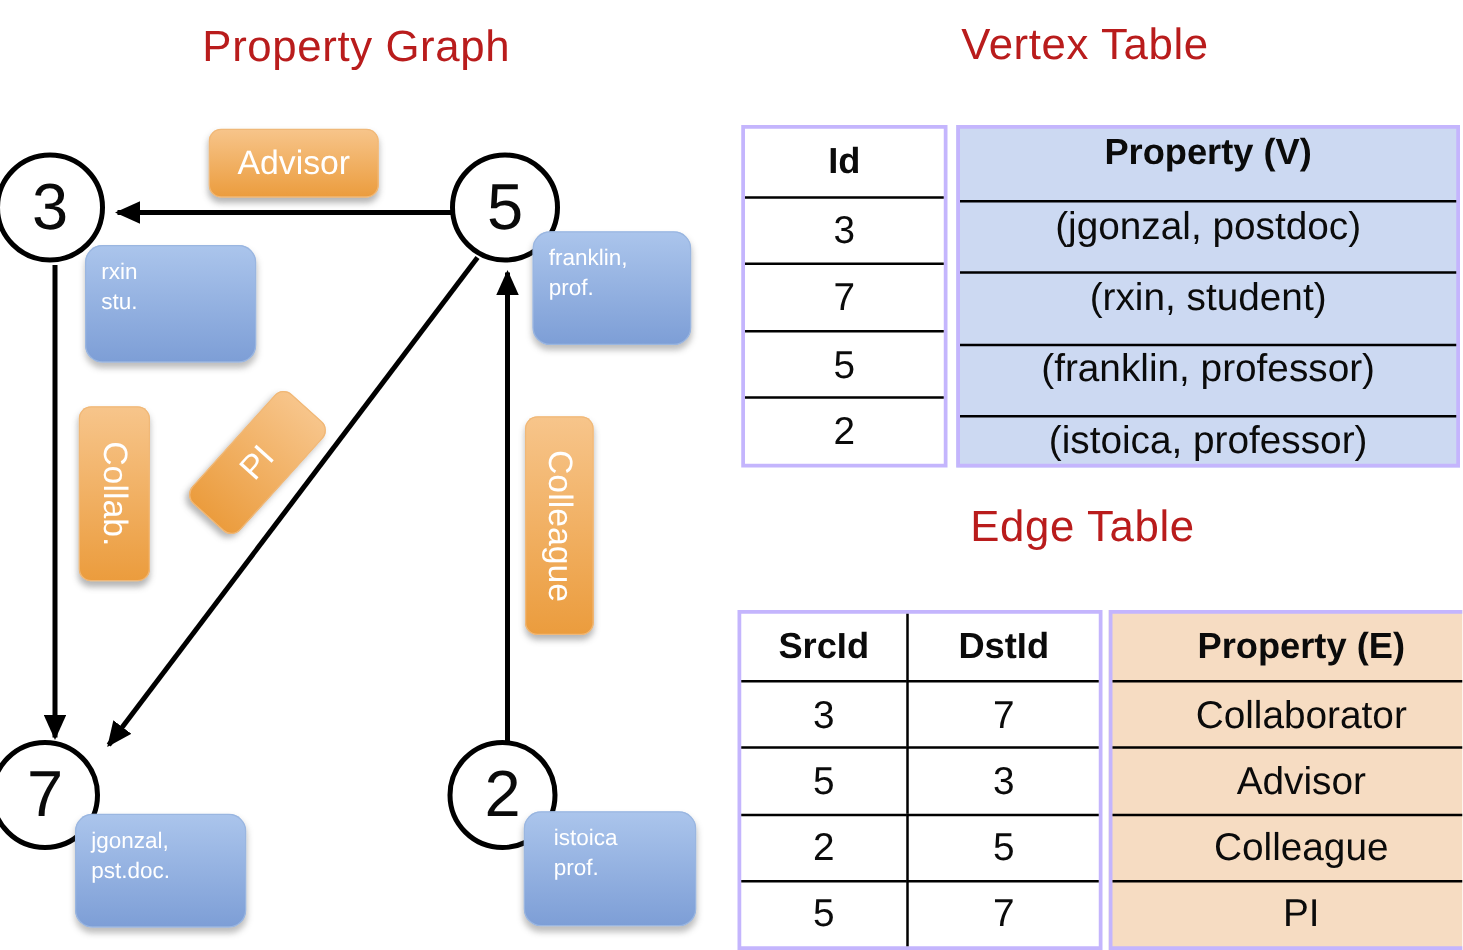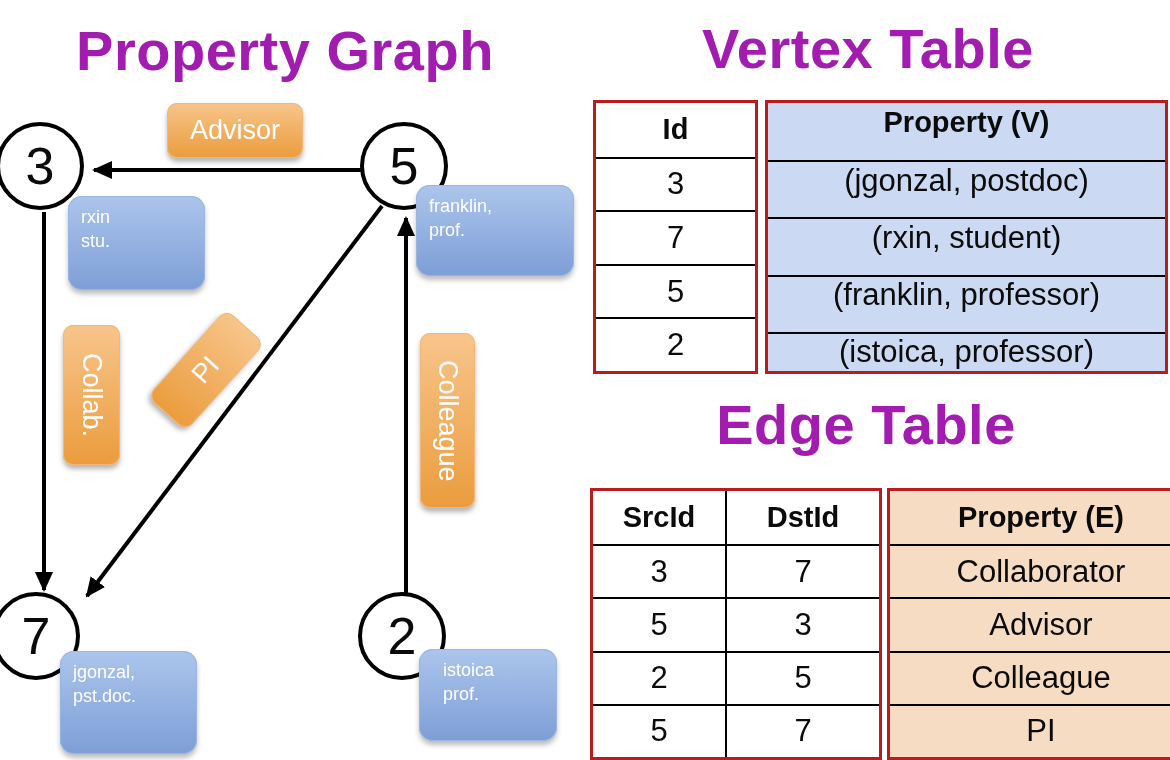--- a/index.html
+++ b/index.html
@@ -2,27 +2,27 @@
 <html><head>
 <meta charset="utf-8">
 <style>
   html,body { margin:0; padding:0; background:#ffffff; }
   .stage {
     position:relative; width:1170px; height:760px; background:#ffffff;
     font-family:"Liberation Sans", sans-serif; overflow:hidden;
   }
   
   .title {
-    position:absolute; white-space:nowrap; color:#a21caf;
-    font-size:56px; font-weight:700; letter-spacing:0.5px;
+    position:absolute; white-space:nowrap; color:#b91c1c;
+    font-size:35px; font-weight:400; letter-spacing:0.5px;
     transform:translateX(-50%);
   }
   .t-graph  { left:285px; top:18px; }
   .t-vertex { left:868px; top:16px; }
-  .t-edge   { left:866px; top:392px;text-align:center; }
+  .t-edge   { left:866px; top:402px;text-align:center; }
 
   
   .edges { position:absolute; left:0; top:0; }
 
   .vertex {
     position:absolute; width:88px; height:88px; box-sizing:border-box;
     border:4px solid #000; border-radius:50%; background:#fff;
     display:flex; align-items:center; justify-content:center;
     font-size:52px; color:#0a0a0a;
   }
@@ -32,22 +32,22 @@
   .v2 { left:358px; top:592px; }
 
   .vprop {
     position:absolute; box-sizing:border-box; border-radius:14px;
     padding:9px 13px; color:#ffffff; font-size:18px; line-height:1.35;
     white-space:pre-line;
     background:linear-gradient(180deg,#abc5ec 0%,#7d9ed6 100%);
     box-shadow:inset 0 0 0 1px #9ab6e0, 0 4px 5px rgba(90,90,90,0.40);
   }
   .p-rxin     { left:68px;  top:196px; width:137px; height:94px; }
-  .p-franklin { left:416px; top:185px; width:158px; height:91px; }
-  .p-jgonzal  { left:60px;  top:651px; width:137px; height:103px; }
+  .p-franklin { left:426px; top:185px; width:127px; height:91px; }
+  .p-jgonzal  { left:60px;  top:651px; width:137px; height:91px; }
   .p-istoica  { left:419px; top:649px; width:138px; height:92px;padding-left:24px; }
 
   .elabel {
     position:absolute; box-sizing:border-box; border-radius:10px;
     color:#ffffff; font-size:27px;
     display:flex; align-items:center; justify-content:center;
     background:linear-gradient(180deg,#f7c58b 0%,#eb9c3d 100%);
     box-shadow:inset 0 0 0 1px #f0b878, 0 4px 5px rgba(90,90,90,0.45);
   }
   .vert { writing-mode:vertical-rl; }
@@ -55,21 +55,21 @@
   .l-collab    { left:63px;  top:325px; width:57px;  height:140px; }
   .l-colleague { left:420px; top:333px; width:55px;  height:175px; }
   .l-pi        { left:180px; top:311px; width:52px;  height:118px;
                  transform:rotate(-138deg);
                  background:linear-gradient(0deg,#f7c58b 0%,#eb9c3d 100%);
                  box-shadow:inset 0 0 0 1px #f0b878, 0 -4px 5px rgba(90,90,90,0.45); }
 
   
   .tbl {
     position:absolute; box-sizing:border-box; display:grid;
-    border:3px solid #b91c1c; background:#ffffff; color:#0b0b0b;
+    border:3px solid #c4b5fd; background:#ffffff; color:#0b0b0b;
   }
   .tbl .cell {
     display:flex; align-items:center; justify-content:center;
     font-size:31px; border-top:2.5px solid #000; overflow:hidden;
   }
   .tbl .cell.r0 { border-top:none; }
   .tbl .cell.c1 { border-left:2.5px solid #000; }
   .tbl .hdr { font-weight:bold; font-size:29px; }
 
   .vt-id   { left:593px; top:100px; width:165px; height:274px; grid-template-rows:repeat(5,1fr); }

